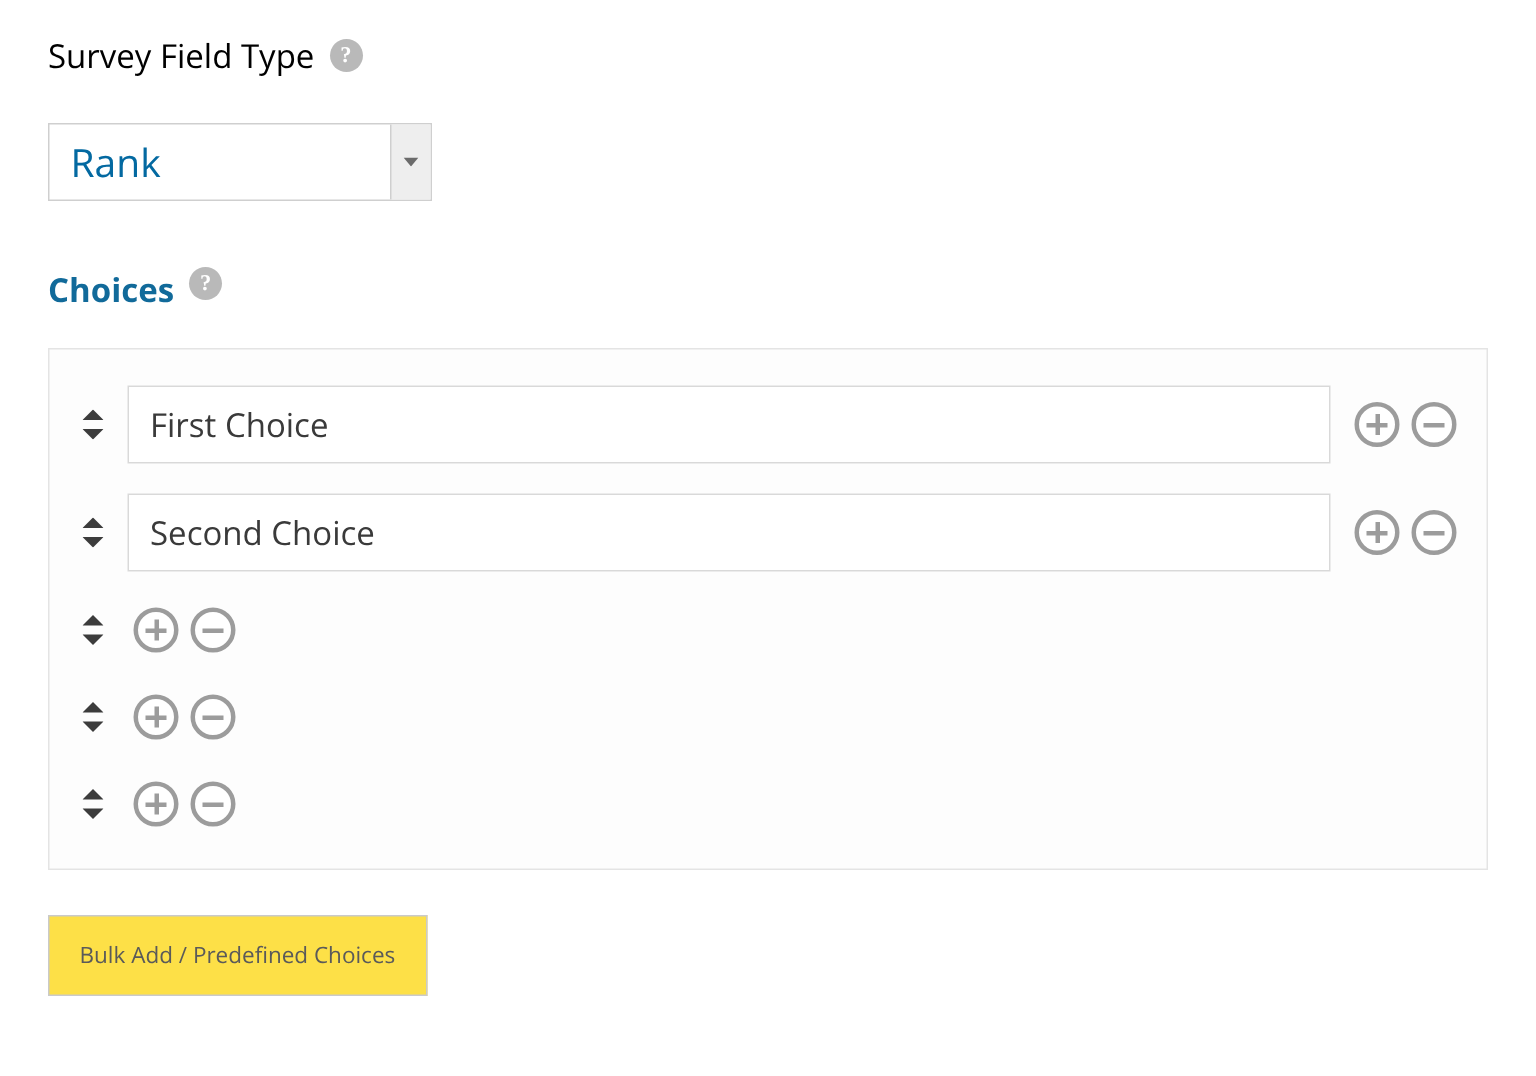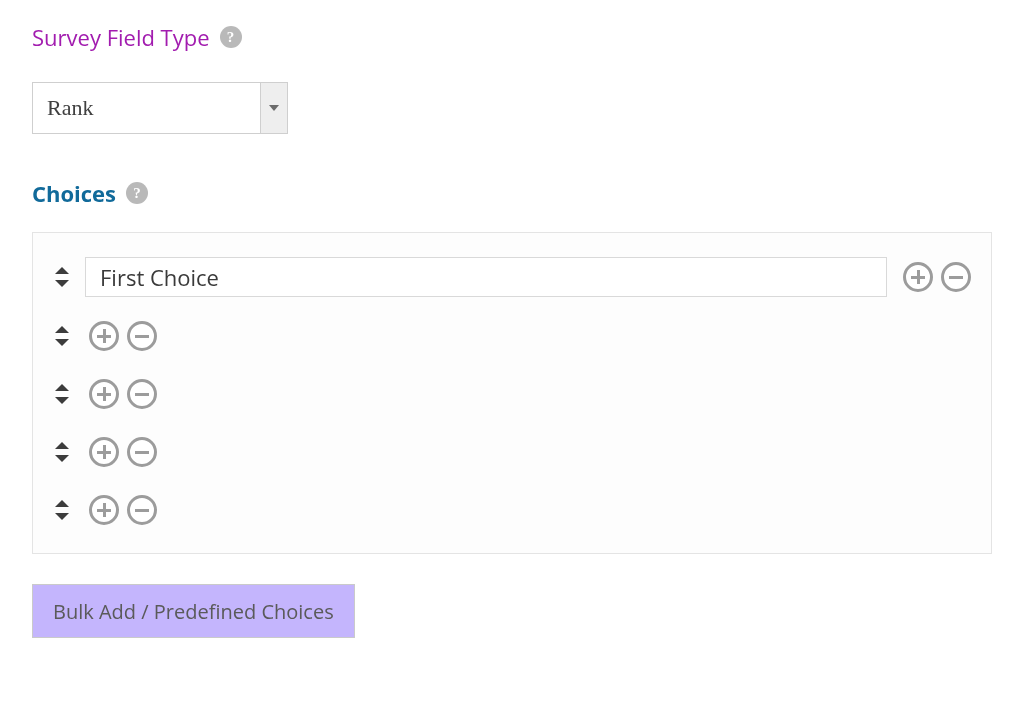--- a/index.html
+++ b/index.html
@@ -1,48 +1,48 @@
 <!DOCTYPE html>
 <html><head>
 <meta charset="utf-8">
 <style>
   html,body{margin:0;padding:0;background:#fff;font-family:"Segoe UI","Open Sans",Arial,sans-serif;color:#444;}
   .wrap{width:1024px;height:717px;box-sizing:border-box;padding:22px 32px 0 32px;}
   .label-row{display:flex;align-items:center;gap:10px;}
-  .field-label{font-size:22px;font-weight:400;color:#a21caf;}
+  .field-label{font-size:22px;font-weight:400;color:#000000;}
   .help-icon{display:inline-flex;align-items:center;justify-content:center;
     width:22px;height:22px;border-radius:50%;background:#b9b9b9;color:#fff;
     font-size:15px;font-weight:700;font-family:Georgia,serif;user-select:none;}
   .select-wrap{margin-top:30px;display:flex;}
   .select{display:flex;align-items:stretch;width:254px;height:50px;
     border:1px solid #cfcfcf;background:#fff;cursor:pointer;}
   .select-value{flex:1;display:flex;align-items:center;padding:0 14px;
-    font-size:22px;color:#404040;font-family:Liberation Serif, serif;}
+    font-size:26px;color:#0369a1;}
   .select-btn{width:26px;background:#eeeeee;border-left:1px solid #cfcfcf;
     display:flex;align-items:center;justify-content:center;}
-  .section-header{margin-top:44px;display:flex;align-items:center;gap:10px;}
+  .section-header{margin-top:44px;display:flex;align-items:flex-start;gap:10px;}
   .section-header .h{font-size:22px;font-weight:700;color:#116a9a;}
   .choices-box{margin-top:24px;border:1px solid #e4e4e4;background:#fdfdfd;
     padding:24px 20px 24px 18px;}
   .row{display:flex;align-items:center;gap:12px;}
   .row + .row{margin-top:20px;}
   .drag{display:flex;align-items:center;justify-content:center;width:22px;height:38px;cursor:grab;}
-  .txt{flex:1;height:40px;border:1px solid #d9d9d9;background:#fff;
+  .txt{flex:1;height:52px;border:1px solid #d9d9d9;background:#fff;
     font-size:22px;color:#3a3a3a;padding:0 14px;outline:none;font-family:inherit;box-sizing:border-box;}
   .ctrls{display:flex;align-items:center;gap:8px;margin-left:4px;}
   .circ{width:30px;height:30px;border:3px solid #9c9c9c;border-radius:50%;
     display:flex;align-items:center;justify-content:center;cursor:pointer;background:#fff;box-sizing:border-box;}
   .plus-h,.plus-v,.minus-h{background:#9c9c9c;}
   .plus-h{width:14px;height:3px;position:absolute;}
   .plus-v{width:3px;height:14px;position:absolute;}
   .minus-h{width:14px;height:3px;}
   .relpos{position:relative;}
   .bulk-btn{margin-top:30px;display:inline-flex;align-items:center;
-    height:52px;padding:0 20px;border:1px solid #cacaca;background:#c4b5fd;
-    font-size:20px;color:#5a5a5a;cursor:pointer;user-select:none;}
+    height:52px;padding:0 20px;border:1px solid #cacaca;background:#fde047;
+    font-size:15px;color:#5a5a5a;cursor:pointer;user-select:none;}
   svg{display:block;}
 </style>
 </head>
 <body>
 
 <div class="wrap">
 
   <div class="label-row">
     <span class="field-label">Survey Field Type</span>
     <span class="help-icon">?</span>
@@ -85,20 +85,21 @@
       </div>
     </div>
 
     <div class="row">
       <div class="drag">
         <svg width="14" height="20" viewBox="0 0 14 20">
             <polygon points="7,0 14,7 0,7" fill="#3c3c3c"></polygon>
             <polygon points="0,13 14,13 7,20" fill="#3c3c3c"></polygon>
           </svg>
       </div>
+      <input class="txt" value="Second Choice" style="">
       <div class="ctrls">
         <div class="circ relpos">
             <span class="plus-h"></span>
             <span class="plus-v"></span>
           </div>
         <div class="circ">
             <span class="minus-h"></span>
           </div>
       </div>
     </div>

